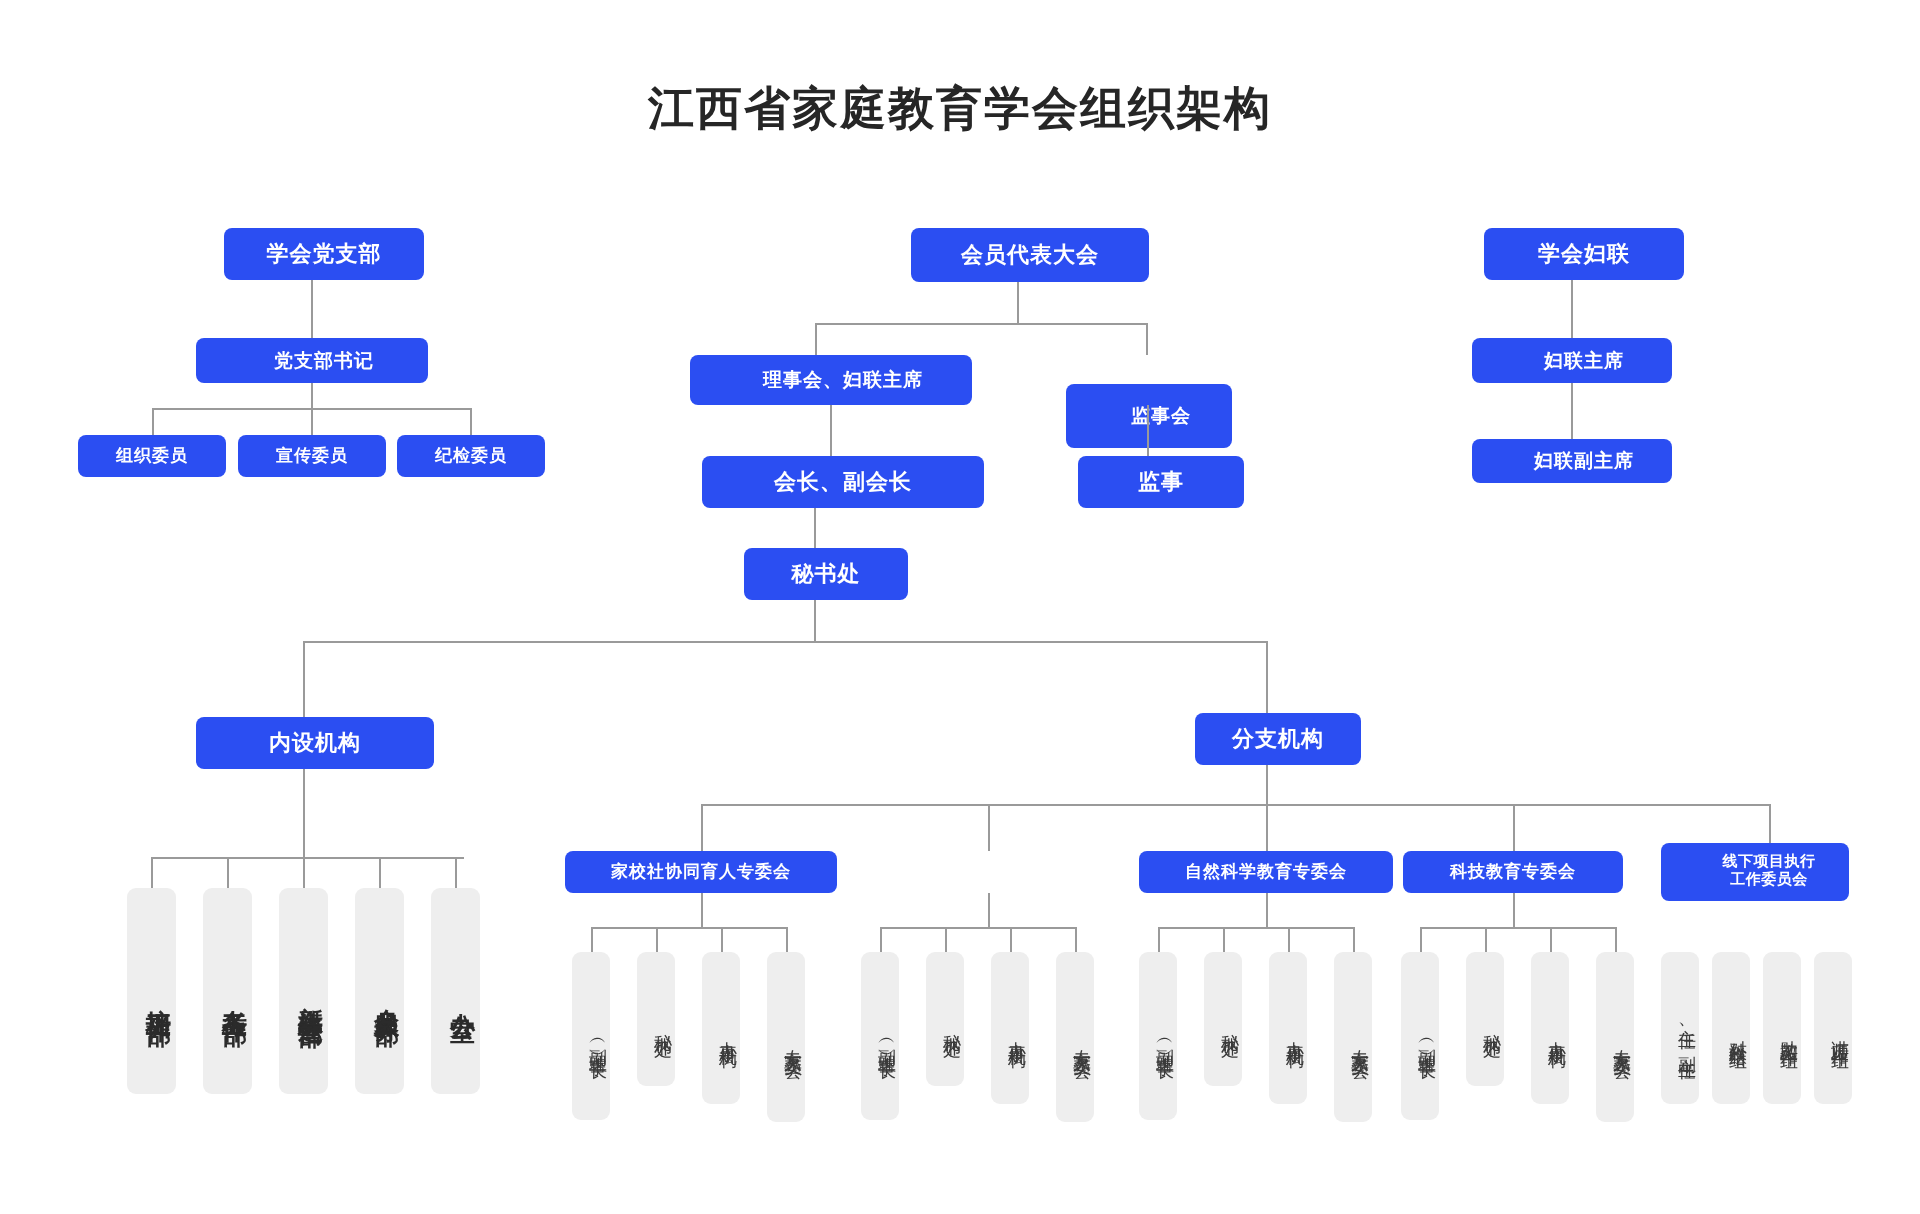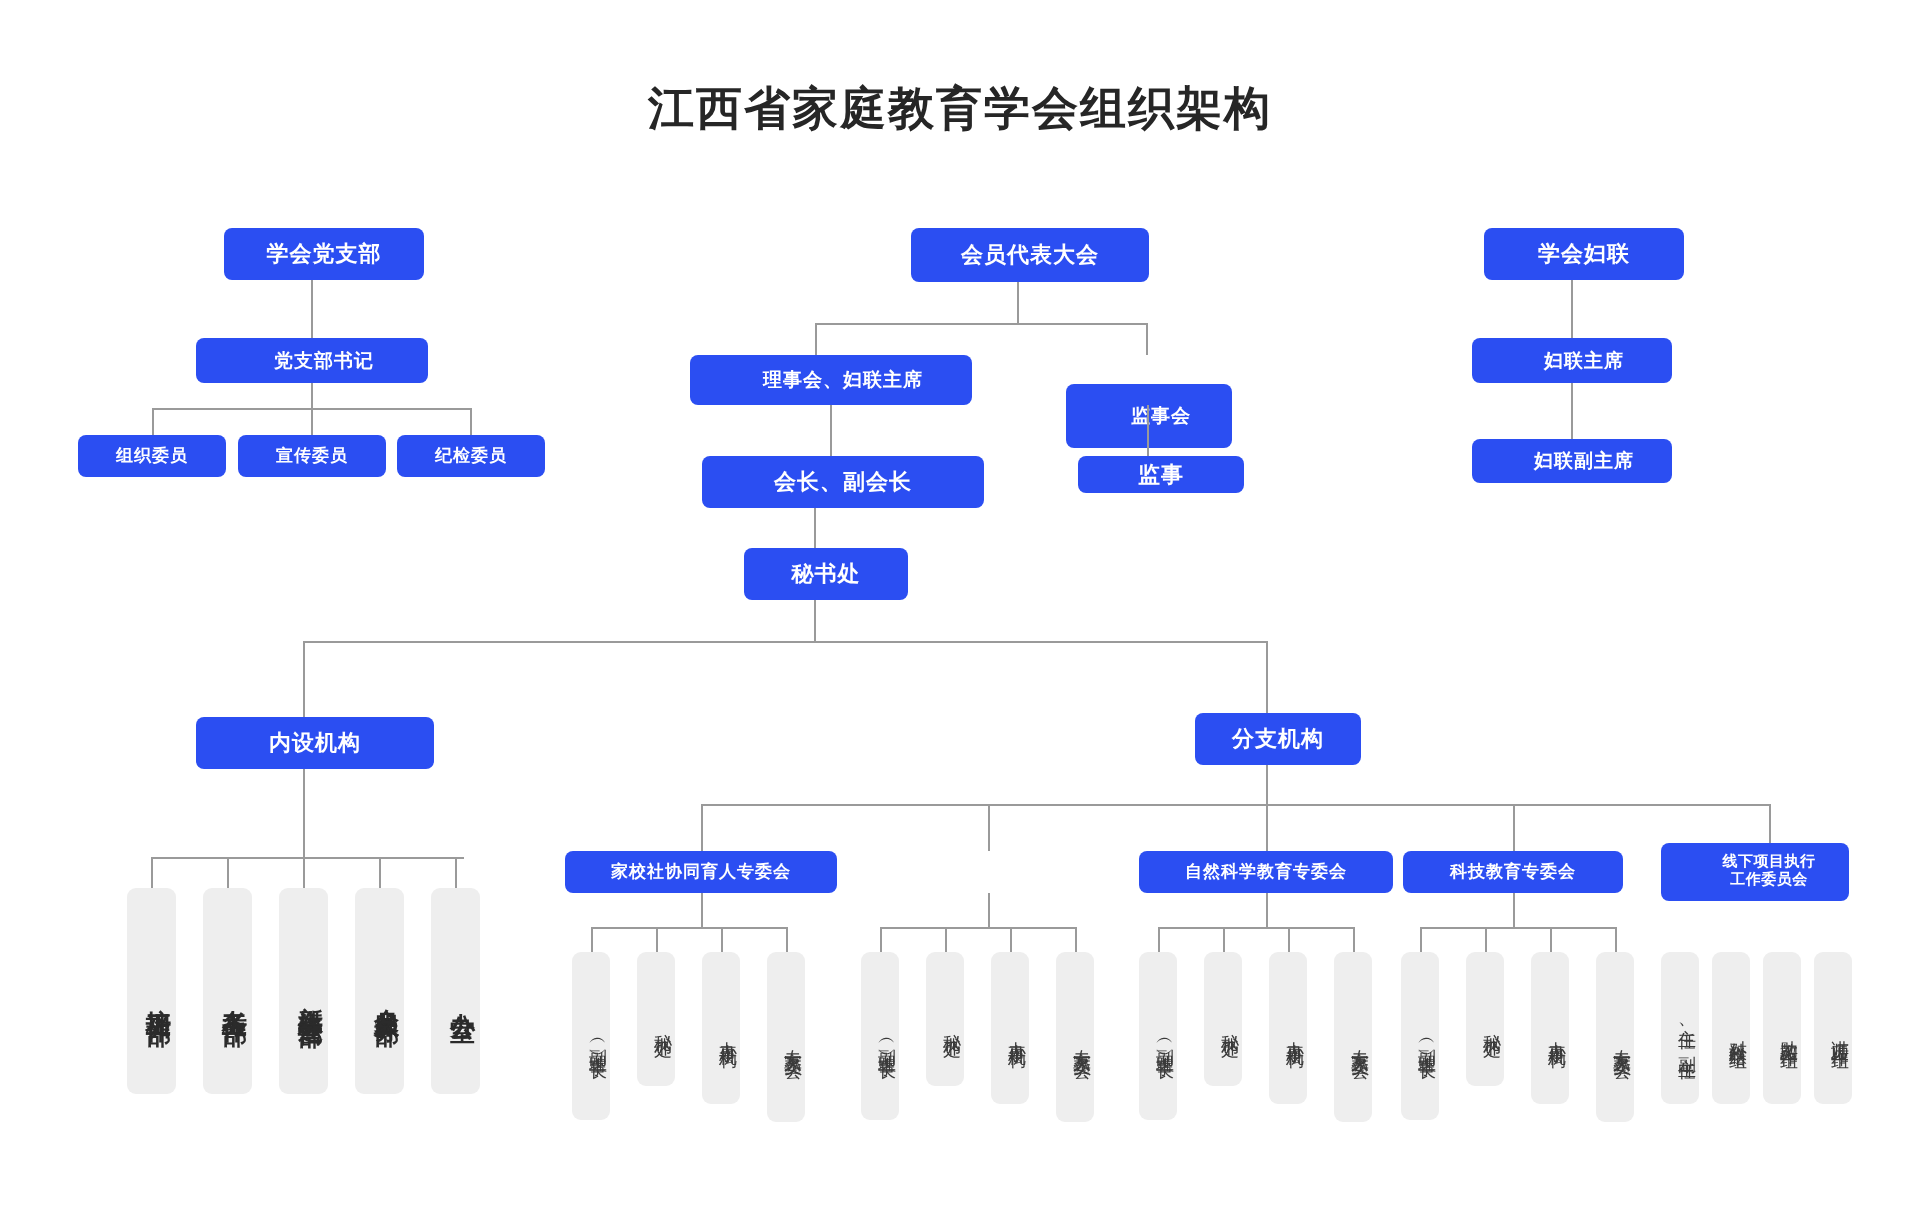--- a/index.html
+++ b/index.html
@@ -113,21 +113,21 @@
 
   <div class="node n-md" style="left:690px; top:355px; width:282px; height:50px;">理事会、妇联主席</div>
 
   <div class="node n-md" style="left:1066px; top:355px; width:166px; height:64px;margin-top:29px;">监事会</div>
 
   <div class="ln lnv" style="left:830px; top:405px; height:51px;"></div>
   <div class="ln lnv" style="left:1147px; top:405px; height:51px;"></div>
 
   <div class="node n-lg" style="left:690px; top:456px; width:282px; height:52px;">会长、副会长</div>
 
-  <div class="node n-lg" style="left:1066px; top:456px; width:166px; height:37px;text-align:right;">监事</div>
+  <div class="node n-lg" style="left:1066px; top:456px; width:166px; height:52px;text-align:right;">监事</div>
 
   <div class="ln lnv" style="left:814px; top:508px; height:40px;"></div>
 
   <div class="node n-lg" style="left:732px; top:548px; width:164px; height:52px;">秘书处</div>
 
   <div class="node n-lg" style="left:1472px; top:228px; width:200px; height:52px;">学会妇联</div>
 
   <div class="ln lnv" style="left:1571px; top:280px; height:58px;"></div>
 
   <div class="node n-md" style="left:1472px; top:338px; width:200px; height:45px;">妇联主席</div>

